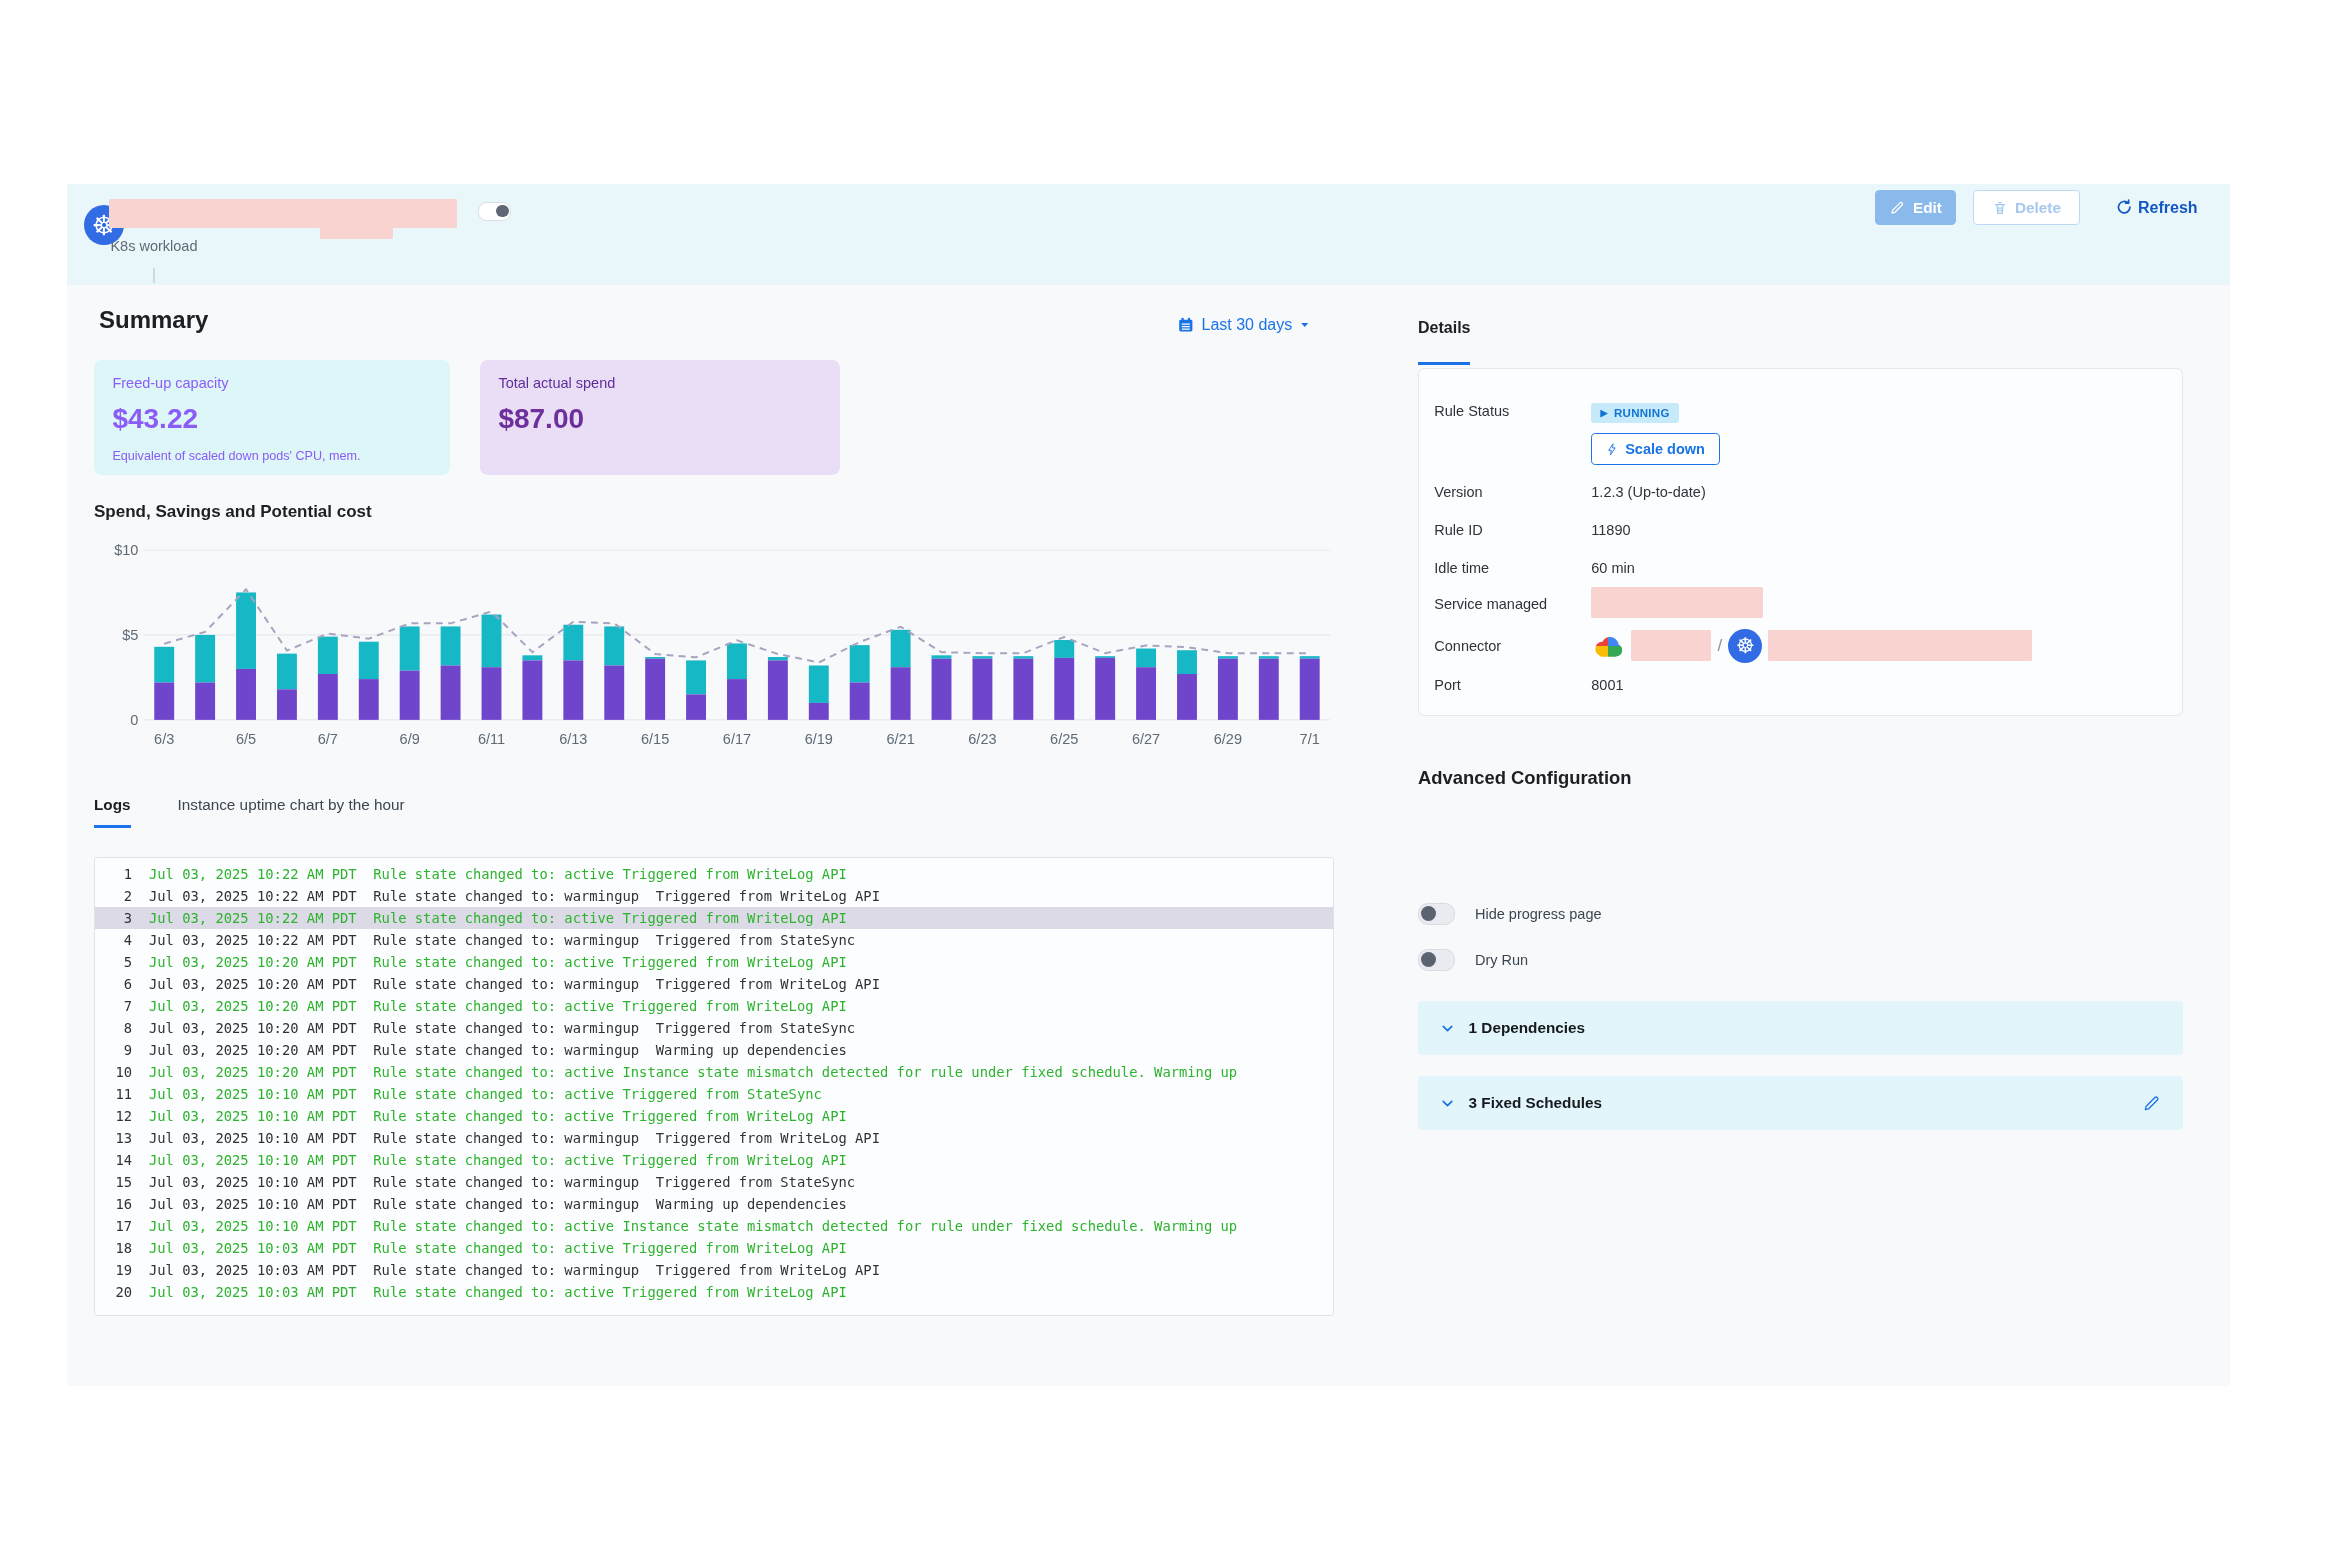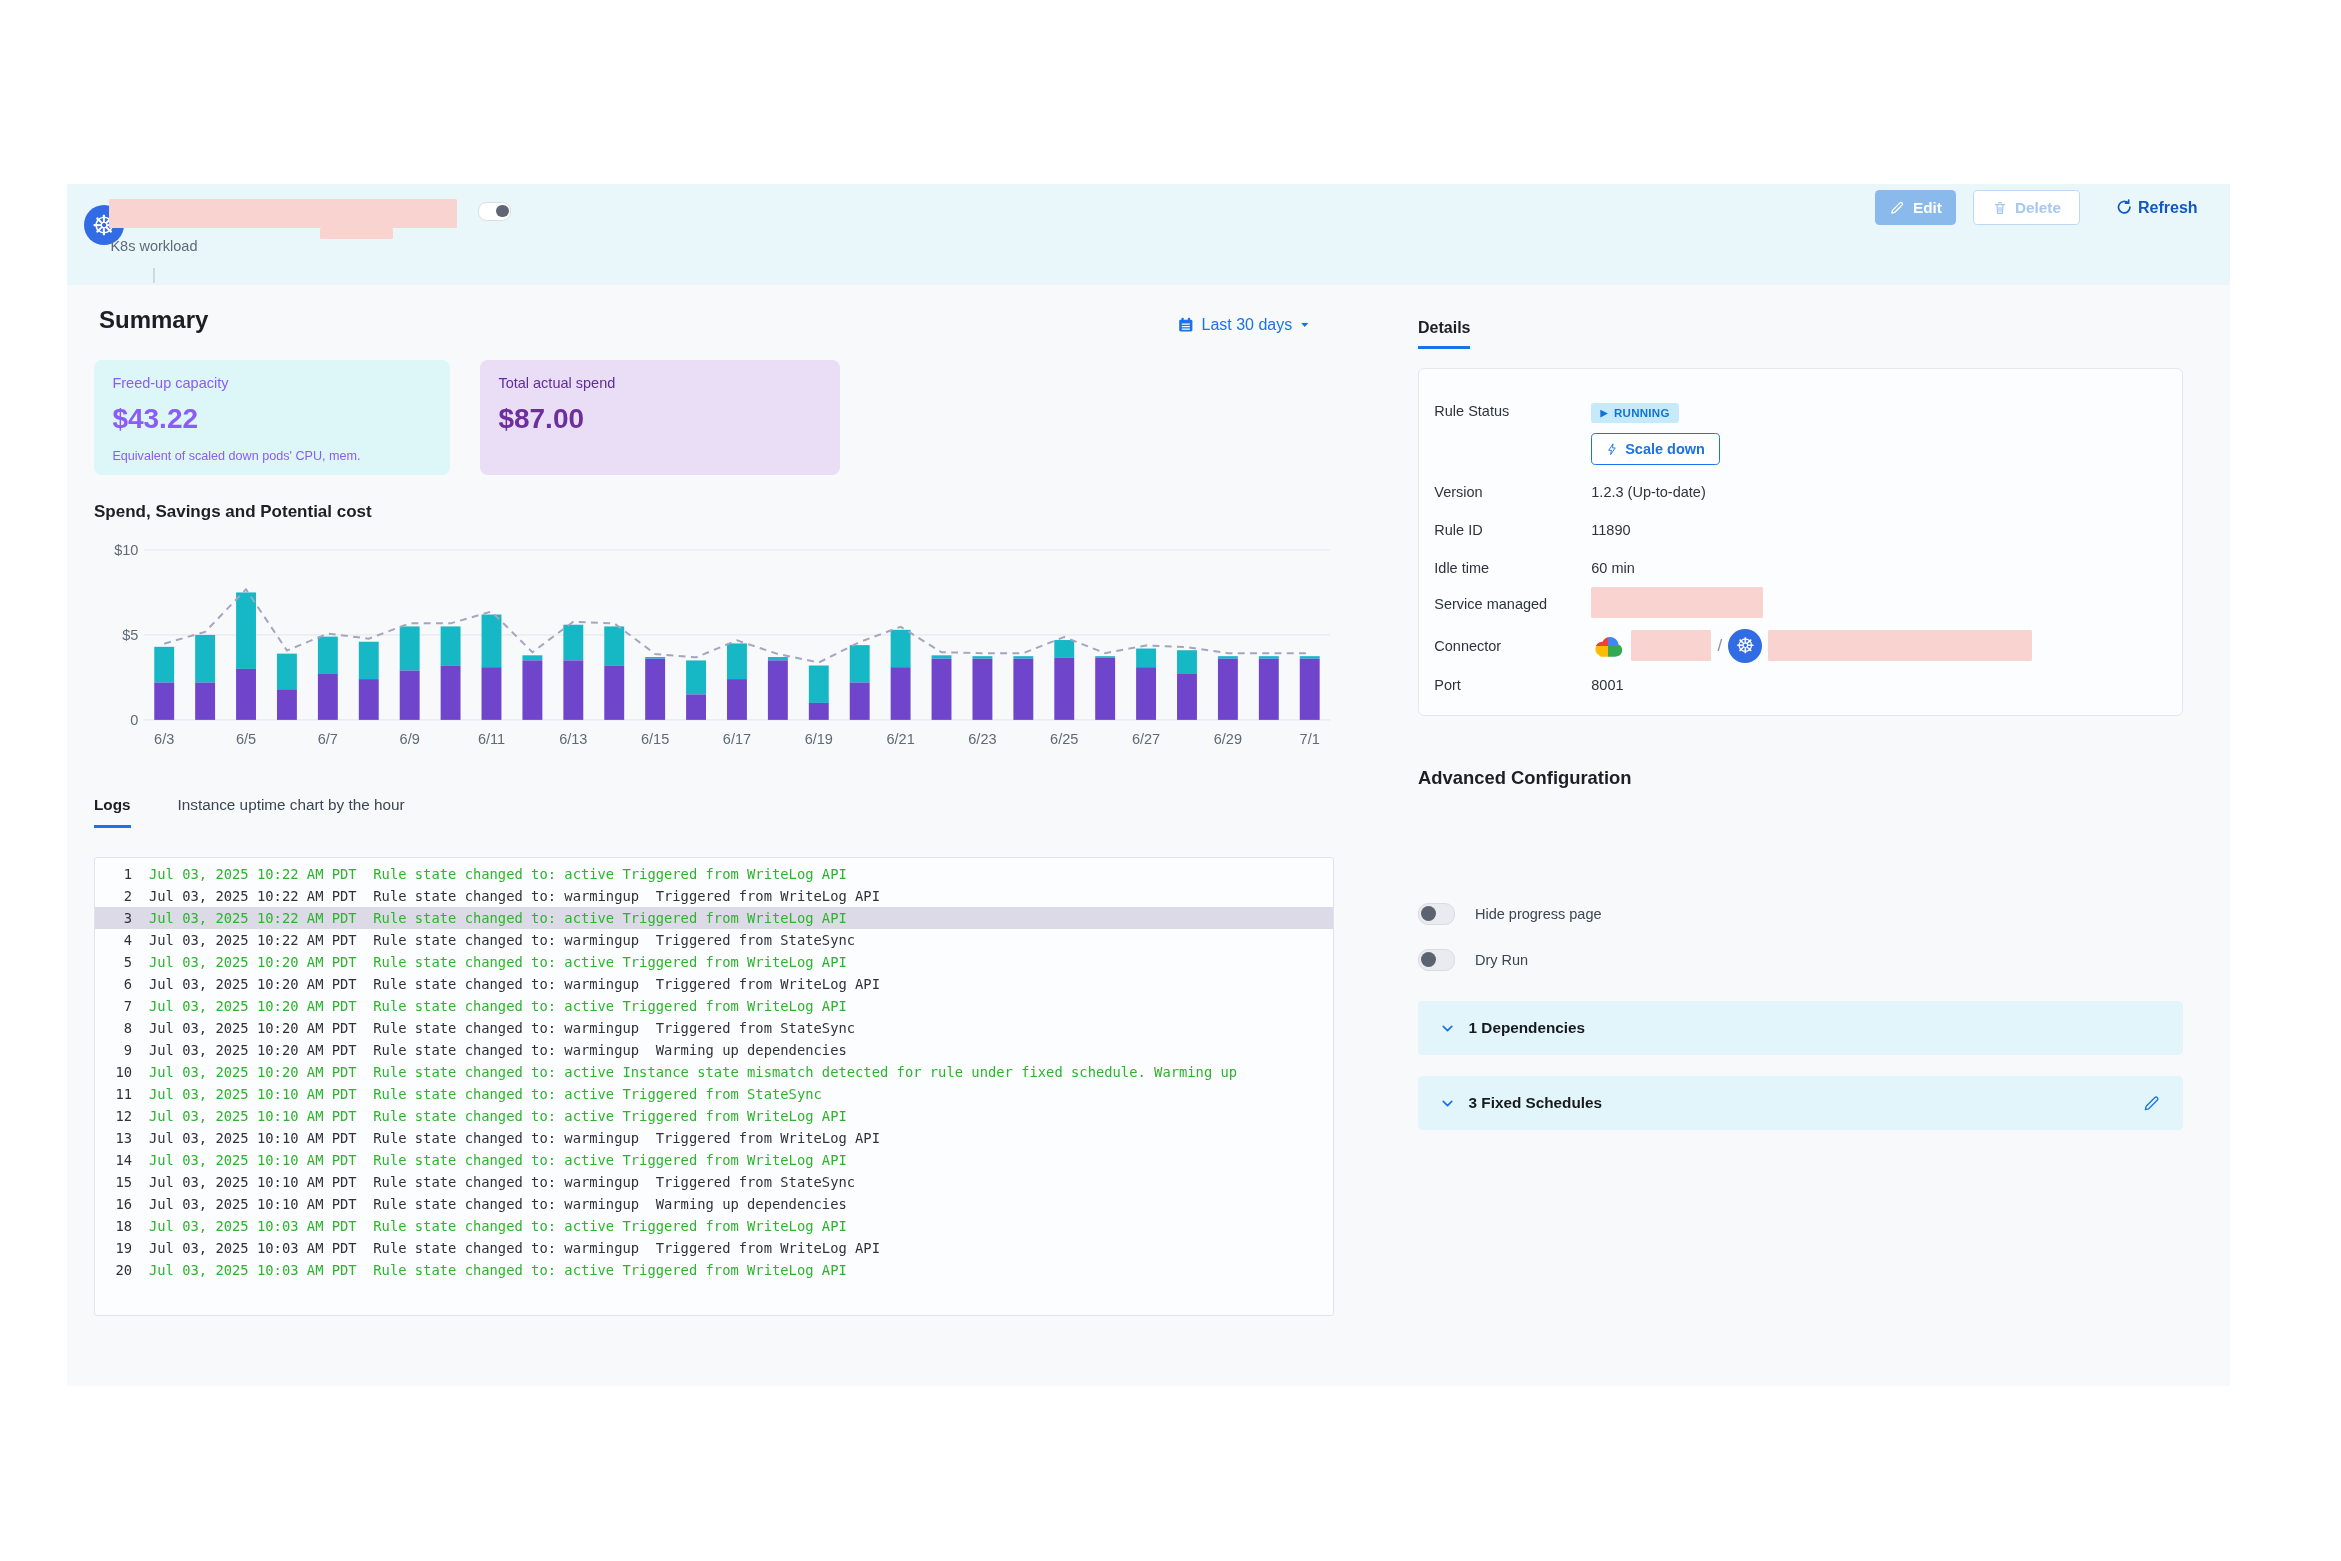--- a/index.html
+++ b/index.html
@@ -50,21 +50,21 @@
   .logbox{position:absolute;left:27px;top:572px;width:1240px;height:459px;background:#fcfdfe;
     border:0.8px solid #e0e4e9;border-radius:3.1px;box-sizing:border-box;padding-top:4.6px;overflow:hidden;}
   .log-row{display:flex;height:22px;line-height:22px;font-family:"DejaVu Sans Mono",monospace;font-size:13.8px;white-space:pre;}
   .log-row .num{width:37px;text-align:right;color:#2f3338;flex:none;}
   .log-row .msg{margin-left:17px;}
   .state-active{color:#2eb32e;}
   .state-warming{color:#2f3338;}
   .row-hl{background:#dcdae6;}
   
   .details-tab{position:absolute;left:1351px;top:34px;font-size:16px;font-weight:bold;
-    padding-bottom:9px;border-bottom:3.1px solid #1a73e8;cursor:pointer;}
+    padding-bottom:25px;border-bottom:3.1px solid #1a73e8;cursor:pointer;}
   .details-card{position:absolute;left:1351px;top:83px;width:765px;height:348px;background:#fcfdfe;
     border:0.8px solid #e4e7ec;border-radius:6.1px;box-sizing:border-box;}
   .d-row{position:absolute;left:15.3px;display:flex;}
   .d-label{width:157px;flex:none;font-size:14.5px;color:#2e343b;}
   .d-value{font-size:14.5px;color:#2e343b;display:flex;align-items:center;gap:6.1px;}
   .badge-running{display:inline-flex;align-items:center;gap:6.1px;background:#c7eafa;color:#1273d4;
     font-size:11.5px;font-weight:bold;letter-spacing:0.3px;padding:3.8px 9.2px;border-radius:3.1px;}
   .btn-scaledown{display:inline-flex;align-items:center;gap:6.1px;background:#fff;border:1.5px solid #1a73e8;
     border-radius:4.6px;color:#1a73e8;font-weight:bold;font-size:14.5px;padding:6.9px 13.8px;cursor:pointer;font-family:inherit;}
   .k8s-mini{width:34px;height:34px;border-radius:50%;background:#326ce5;color:#fff;display:inline-flex;
@@ -260,20 +260,21 @@
         <div class="log-row"><span class="num">7</span><span class="msg state-active">Jul 03, 2025 10:20 AM PDT  Rule state changed to: active Triggered from WriteLog API</span></div>
         <div class="log-row"><span class="num">8</span><span class="msg state-warming">Jul 03, 2025 10:20 AM PDT  Rule state changed to: warmingup  Triggered from StateSync</span></div>
         <div class="log-row"><span class="num">9</span><span class="msg state-warming">Jul 03, 2025 10:20 AM PDT  Rule state changed to: warmingup  Warming up dependencies</span></div>
         <div class="log-row"><span class="num">10</span><span class="msg state-active">Jul 03, 2025 10:20 AM PDT  Rule state changed to: active Instance state mismatch detected for rule under fixed schedule. Warming up</span></div>
         <div class="log-row"><span class="num">11</span><span class="msg state-active">Jul 03, 2025 10:10 AM PDT  Rule state changed to: active Triggered from StateSync</span></div>
         <div class="log-row"><span class="num">12</span><span class="msg state-active">Jul 03, 2025 10:10 AM PDT  Rule state changed to: active Triggered from WriteLog API</span></div>
         <div class="log-row"><span class="num">13</span><span class="msg state-warming">Jul 03, 2025 10:10 AM PDT  Rule state changed to: warmingup  Triggered from WriteLog API</span></div>
         <div class="log-row"><span class="num">14</span><span class="msg state-active">Jul 03, 2025 10:10 AM PDT  Rule state changed to: active Triggered from WriteLog API</span></div>
         <div class="log-row"><span class="num">15</span><span class="msg state-warming">Jul 03, 2025 10:10 AM PDT  Rule state changed to: warmingup  Triggered from StateSync</span></div>
         <div class="log-row"><span class="num">16</span><span class="msg state-warming">Jul 03, 2025 10:10 AM PDT  Rule state changed to: warmingup  Warming up dependencies</span></div>
+        <div class="log-row"><span class="num">17</span><span class="msg state-active">Jul 03, 2025 10:10 AM PDT  Rule state changed to: active Instance state mismatch detected for rule under fixed schedule. Warming up</span></div>
         <div class="log-row"><span class="num">18</span><span class="msg state-active">Jul 03, 2025 10:03 AM PDT  Rule state changed to: active Triggered from WriteLog API</span></div>
         <div class="log-row"><span class="num">19</span><span class="msg state-warming">Jul 03, 2025 10:03 AM PDT  Rule state changed to: warmingup  Triggered from WriteLog API</span></div>
         <div class="log-row"><span class="num">20</span><span class="msg state-active">Jul 03, 2025 10:03 AM PDT  Rule state changed to: active Triggered from WriteLog API</span></div>
       </div>
 
     <div class="details-tab">Details</div>
 
     <div class="details-card">
       <div class="d-row" style="top:34px;">
         <div class="d-label">Rule Status</div>

